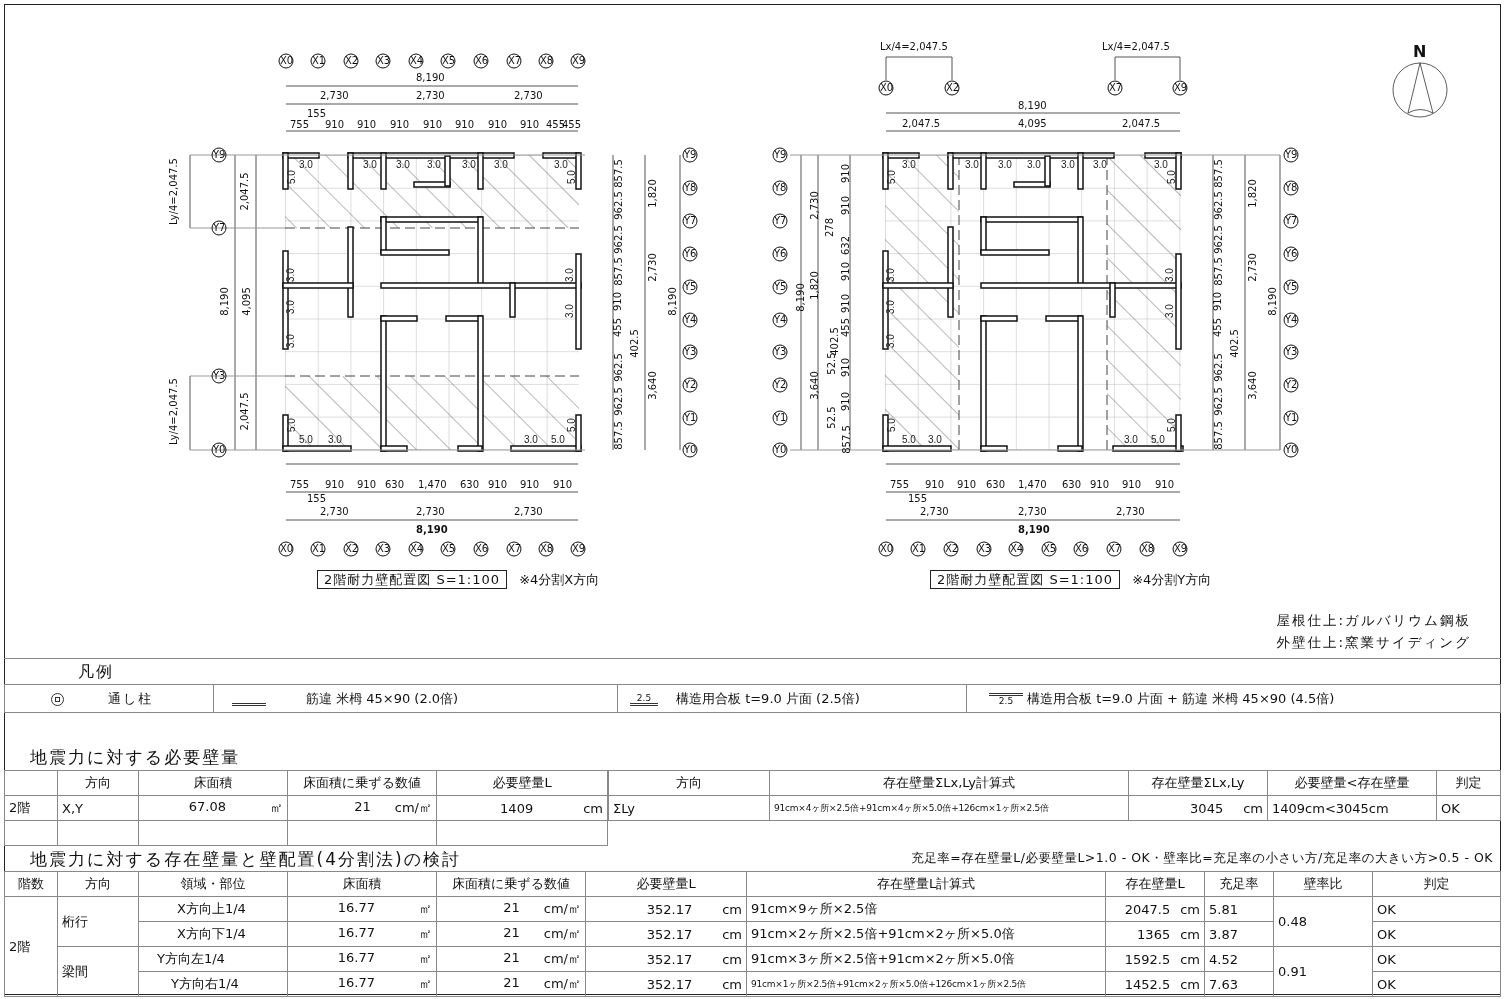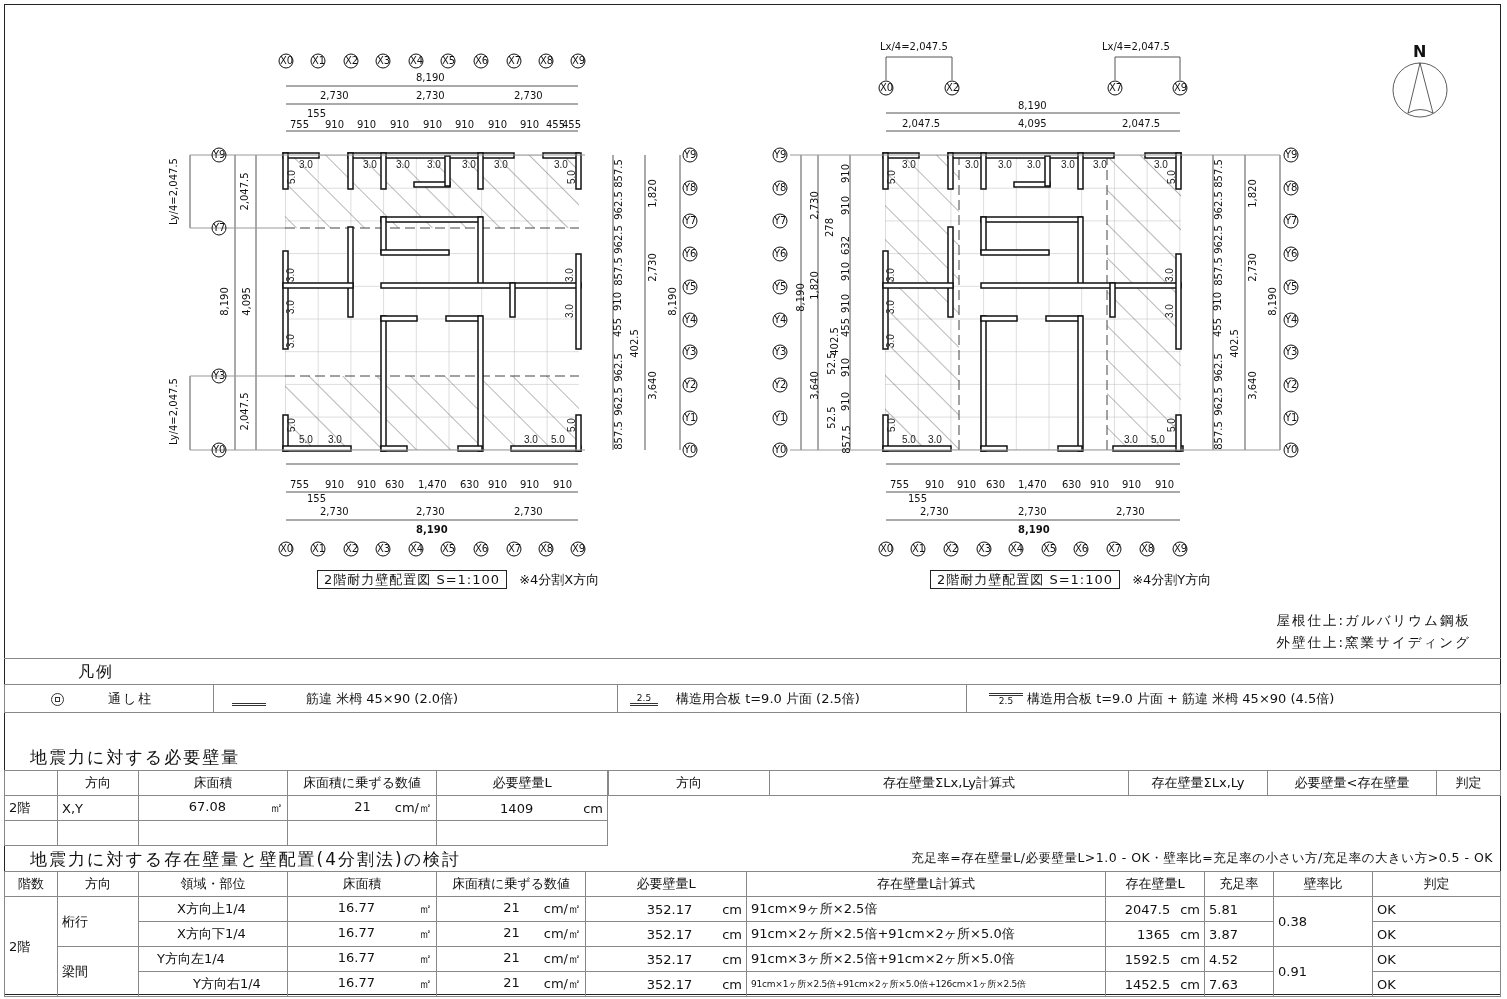--- a/index.html
+++ b/index.html
@@ -528,20 +528,27 @@
   </table>
 <table class="abs" style="left:608px;top:770px;width:893px;">
   <tbody>
       <tr>
     <th class="c" style="width:152px">方向</th>
     <th class="c" style="width:350px">存在壁量ΣLx,Ly計算式</th>
     <th class="c" style="width:130px">存在壁量ΣLx,Ly</th>
     <th class="c" style="width:160px">必要壁量&lt;存在壁量</th>
     <th class="c">判定</th>
   </tr>
+  <tr>
+    <td class="c">ΣLy</td>
+    <td class="c sm">91cm×4ヶ所×2.5倍+91cm×4ヶ所×5.0倍+126cm×1ヶ所×2.5倍</td>
+    <td class="r"><span class="u">cm</span><span style="margin-right:10px">3045</span></td>
+    <td class="c">1409cm&lt;3045cm</td>
+    <td class="c">OK</td>
+  </tr>
 </tbody>
   </table>
 
 <div class="sec-title" style="left:30px;top:848px">地震力に対する存在壁量と壁配置(4分割法)の検討</div>
 <div class="abs" style="right:14px;top:850px;font-size:12.5px;letter-spacing:0.5px">充足率=存在壁量L/必要壁量L&gt;1.0 - OK・壁率比=充足率の小さい方/充足率の大きい方&gt;0.5 - OK</div>
 <table class="abs" style="left:4px;top:871px;width:1497px;">
   <tbody>
       <tr>
     <th class="c" style="width:44px">階数</th>
     <th class="c" style="width:72px">方向</th>
@@ -558,21 +565,21 @@
   <tr>
     <td class="c" rowspan="4">2階</td>
     <td class="c" rowspan="2">桁行</td>
     <td style="padding-left:38px">X方向上1/4</td>
     <td class="r"><span class="u">㎡</span><span style="margin-right:34px">16.77</span></td>
     <td class="r"><span class="u">cm/㎡</span><span style="margin-right:14px">21</span></td>
     <td class="r"><span class="u">cm</span><span style="margin-right:20px">352.17</span></td>
     <td class="c">91cm×9ヶ所×2.5倍</td>
     <td class="r"><span class="u">cm</span><span>2047.5</span></td>
     <td class="c">5.81</td>
-    <td class="c" rowspan="2">0.38</td>
+    <td class="c" rowspan="2">0.48</td>
     <td class="c">OK</td>
   </tr>
   <tr>
     <td style="padding-left:38px">X方向下1/4</td>
     <td class="r"><span class="u">㎡</span><span style="margin-right:34px">16.77</span></td>
     <td class="r"><span class="u">cm/㎡</span><span style="margin-right:14px">21</span></td>
     <td class="r"><span class="u">cm</span><span style="margin-right:20px">352.17</span></td>
     <td class="c">91cm×2ヶ所×2.5倍+91cm×2ヶ所×5.0倍</td>
     <td class="r"><span class="u">cm</span><span>1365</span></td>
     <td class="c">3.87</td>
@@ -584,21 +591,21 @@
     <td class="r"><span class="u">㎡</span><span style="margin-right:34px">16.77</span></td>
     <td class="r"><span class="u">cm/㎡</span><span style="margin-right:14px">21</span></td>
     <td class="r"><span class="u">cm</span><span style="margin-right:20px">352.17</span></td>
     <td class="c">91cm×3ヶ所×2.5倍+91cm×2ヶ所×5.0倍</td>
     <td class="r"><span class="u">cm</span><span>1592.5</span></td>
     <td class="c">4.52</td>
     <td class="c" rowspan="2">0.91</td>
     <td class="c">OK</td>
   </tr>
   <tr>
-    <td style="padding-left:54px">Y方向右1/4</td>
+    <td style="padding-left:32px">Y方向右1/4</td>
     <td class="r"><span class="u">㎡</span><span style="margin-right:34px">16.77</span></td>
     <td class="r"><span class="u">cm/㎡</span><span style="margin-right:14px">21</span></td>
     <td class="r"><span class="u">cm</span><span style="margin-right:20px">352.17</span></td>
     <td class="c sm">91cm×1ヶ所×2.5倍+91cm×2ヶ所×5.0倍+126cm×1ヶ所×2.5倍</td>
     <td class="r"><span class="u">cm</span><span>1452.5</span></td>
     <td class="c">7.63</td>
     <td class="c">OK</td>
   </tr>
 </tbody>
   </table>

